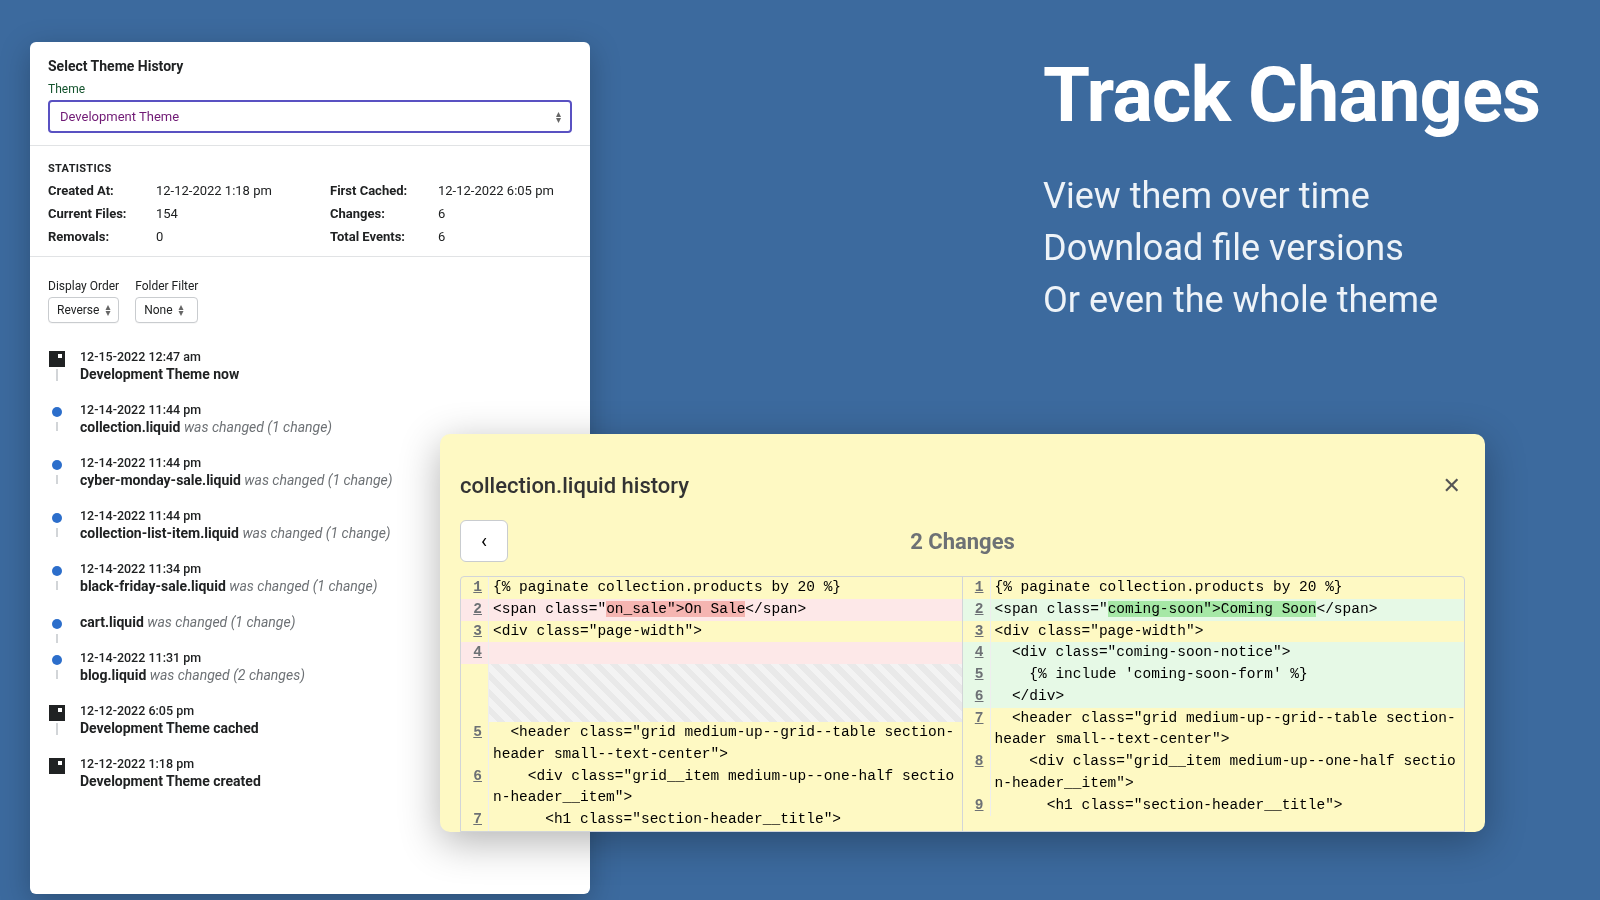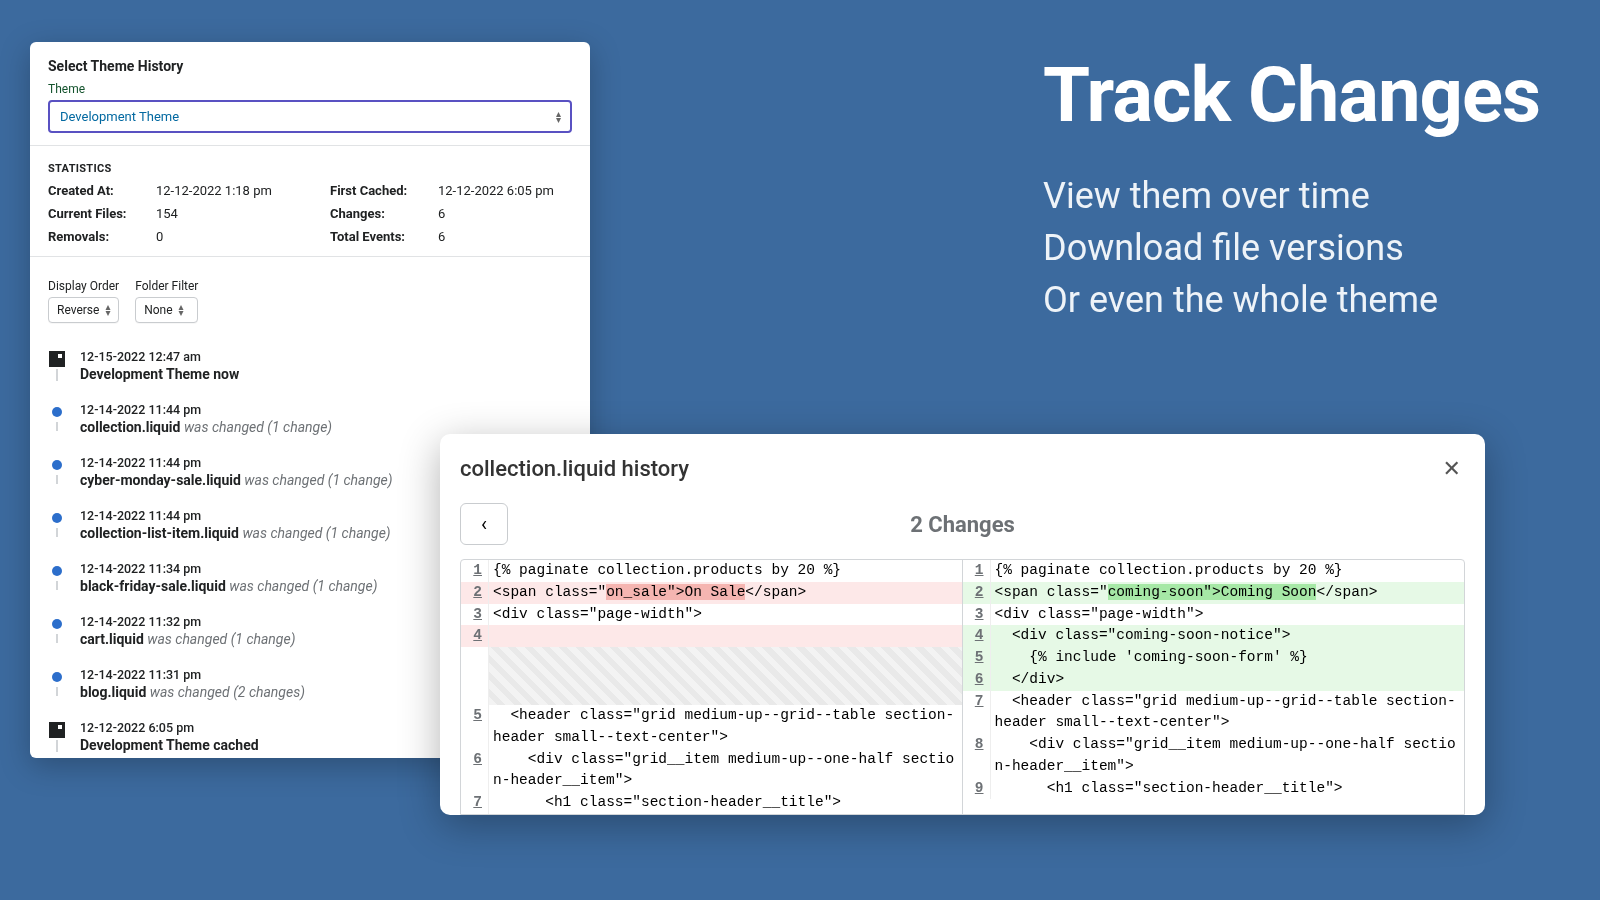--- a/index.html
+++ b/index.html
@@ -35,40 +35,40 @@
   position: absolute;
   left: 30px;
   top: 42px;
   width: 560px;
   background: #fff;
   border-radius: 6px;
   box-shadow: 0 8px 30px rgba(0,0,0,.25);
   font-size: 13px;
   color: #202223;
   padding-bottom: 0;
-  height: 716px;
+  height: 852px;
   overflow: hidden;
 }
 .panel-left .section {
   padding: 16px 18px 12px 18px;
 }
 .panel-left .section-divider {
   border-top: 1px solid #e1e3e5;
 }
 .panel-left .title-strong { font-weight: 700; font-size: 14px; margin-bottom: 8px; }
 .panel-left .label { font-size: 12px; color: #14532d; margin-bottom: 4px; }
 .panel-left .select {
   border: 2px solid #5951c2;
   border-radius: 4px;
   padding: 7px 10px;
   font-size: 13px;
   display: flex;
   justify-content: space-between;
   align-items: center;
-  color: #0369a1;
+  color: #701a75;
   background: #fff;
 }
 .arrows { font-size: 10px; line-height: 6px; color: #666; letter-spacing: -1px;}
 .arrows::before { content: "▴\A▾"; white-space: pre; display:block; }
 
 .subheading { font-weight: 600; font-size: 14px; margin-bottom: 16px; }
 .caps-heading { font-size: 11px; font-weight: 700; letter-spacing: 0.3px; text-transform: uppercase; color: #202223; margin-bottom: 8px;}
 .stats-grid {
   display: grid;
   grid-template-columns: 1fr 1fr;
@@ -135,24 +135,24 @@
 .tl-time { font-size:12.5px; color:#202223; font-weight:500; margin-bottom:2px;}
 .tl-main { font-size:14px; }
 .tl-main strong{ font-weight:700; }
 .tl-action{ font-style:italic; color:#6d7175; font-weight:400;}
 
 .panel-diff {
   position:absolute;
   left: 440px;
   top: 434px;
   width: 1045px;
-  background:#ffffff;
+  background:#fef9c3;
   border-radius:10px;
   box-shadow: 0 10px 40px rgba(0,0,0,.3);
-  padding: 18px 20px 0 20px;
+  padding: 35px 20px 0 20px;
   font-size: 14px;
 }
 .diff-header {
   display:flex; justify-content:space-between; align-items:center;
   margin-bottom: 18px;
 }
 .diff-title { font-size: 22px; font-weight:500; color:#333; }
 .close-x { font-size:22px; color:#555; cursor:pointer; font-weight:300; padding:4px;}
 .diff-topbar {
   display:flex; align-items:center; gap:18px; margin-bottom: 14px;
@@ -334,21 +334,20 @@
         <div class="tl-content">
           <div class="tl-time">12-14-2022 11:34 pm</div>
           <div class="tl-main"><strong>black-friday-sale.liquid</strong><span class="tl-action"> was changed (1 change)</span></div>
         </div>
       </div>
       <div class="tl-item">
         <div class="tl-marker">
           <div class="tl-dot"></div>
         </div>
         <div class="tl-content">
-          <div class="tl-time">12-14-2022 11:32 pm</div>
           <div class="tl-main"><strong>cart.liquid</strong><span class="tl-action"> was changed (1 change)</span></div>
         </div>
       </div>
       <div class="tl-item">
         <div class="tl-marker">
           <div class="tl-dot"></div>
         </div>
         <div class="tl-content">
           <div class="tl-time">12-14-2022 11:31 pm</div>
           <div class="tl-main"><strong>blog.liquid</strong><span class="tl-action"> was changed (2 changes)</span></div>

